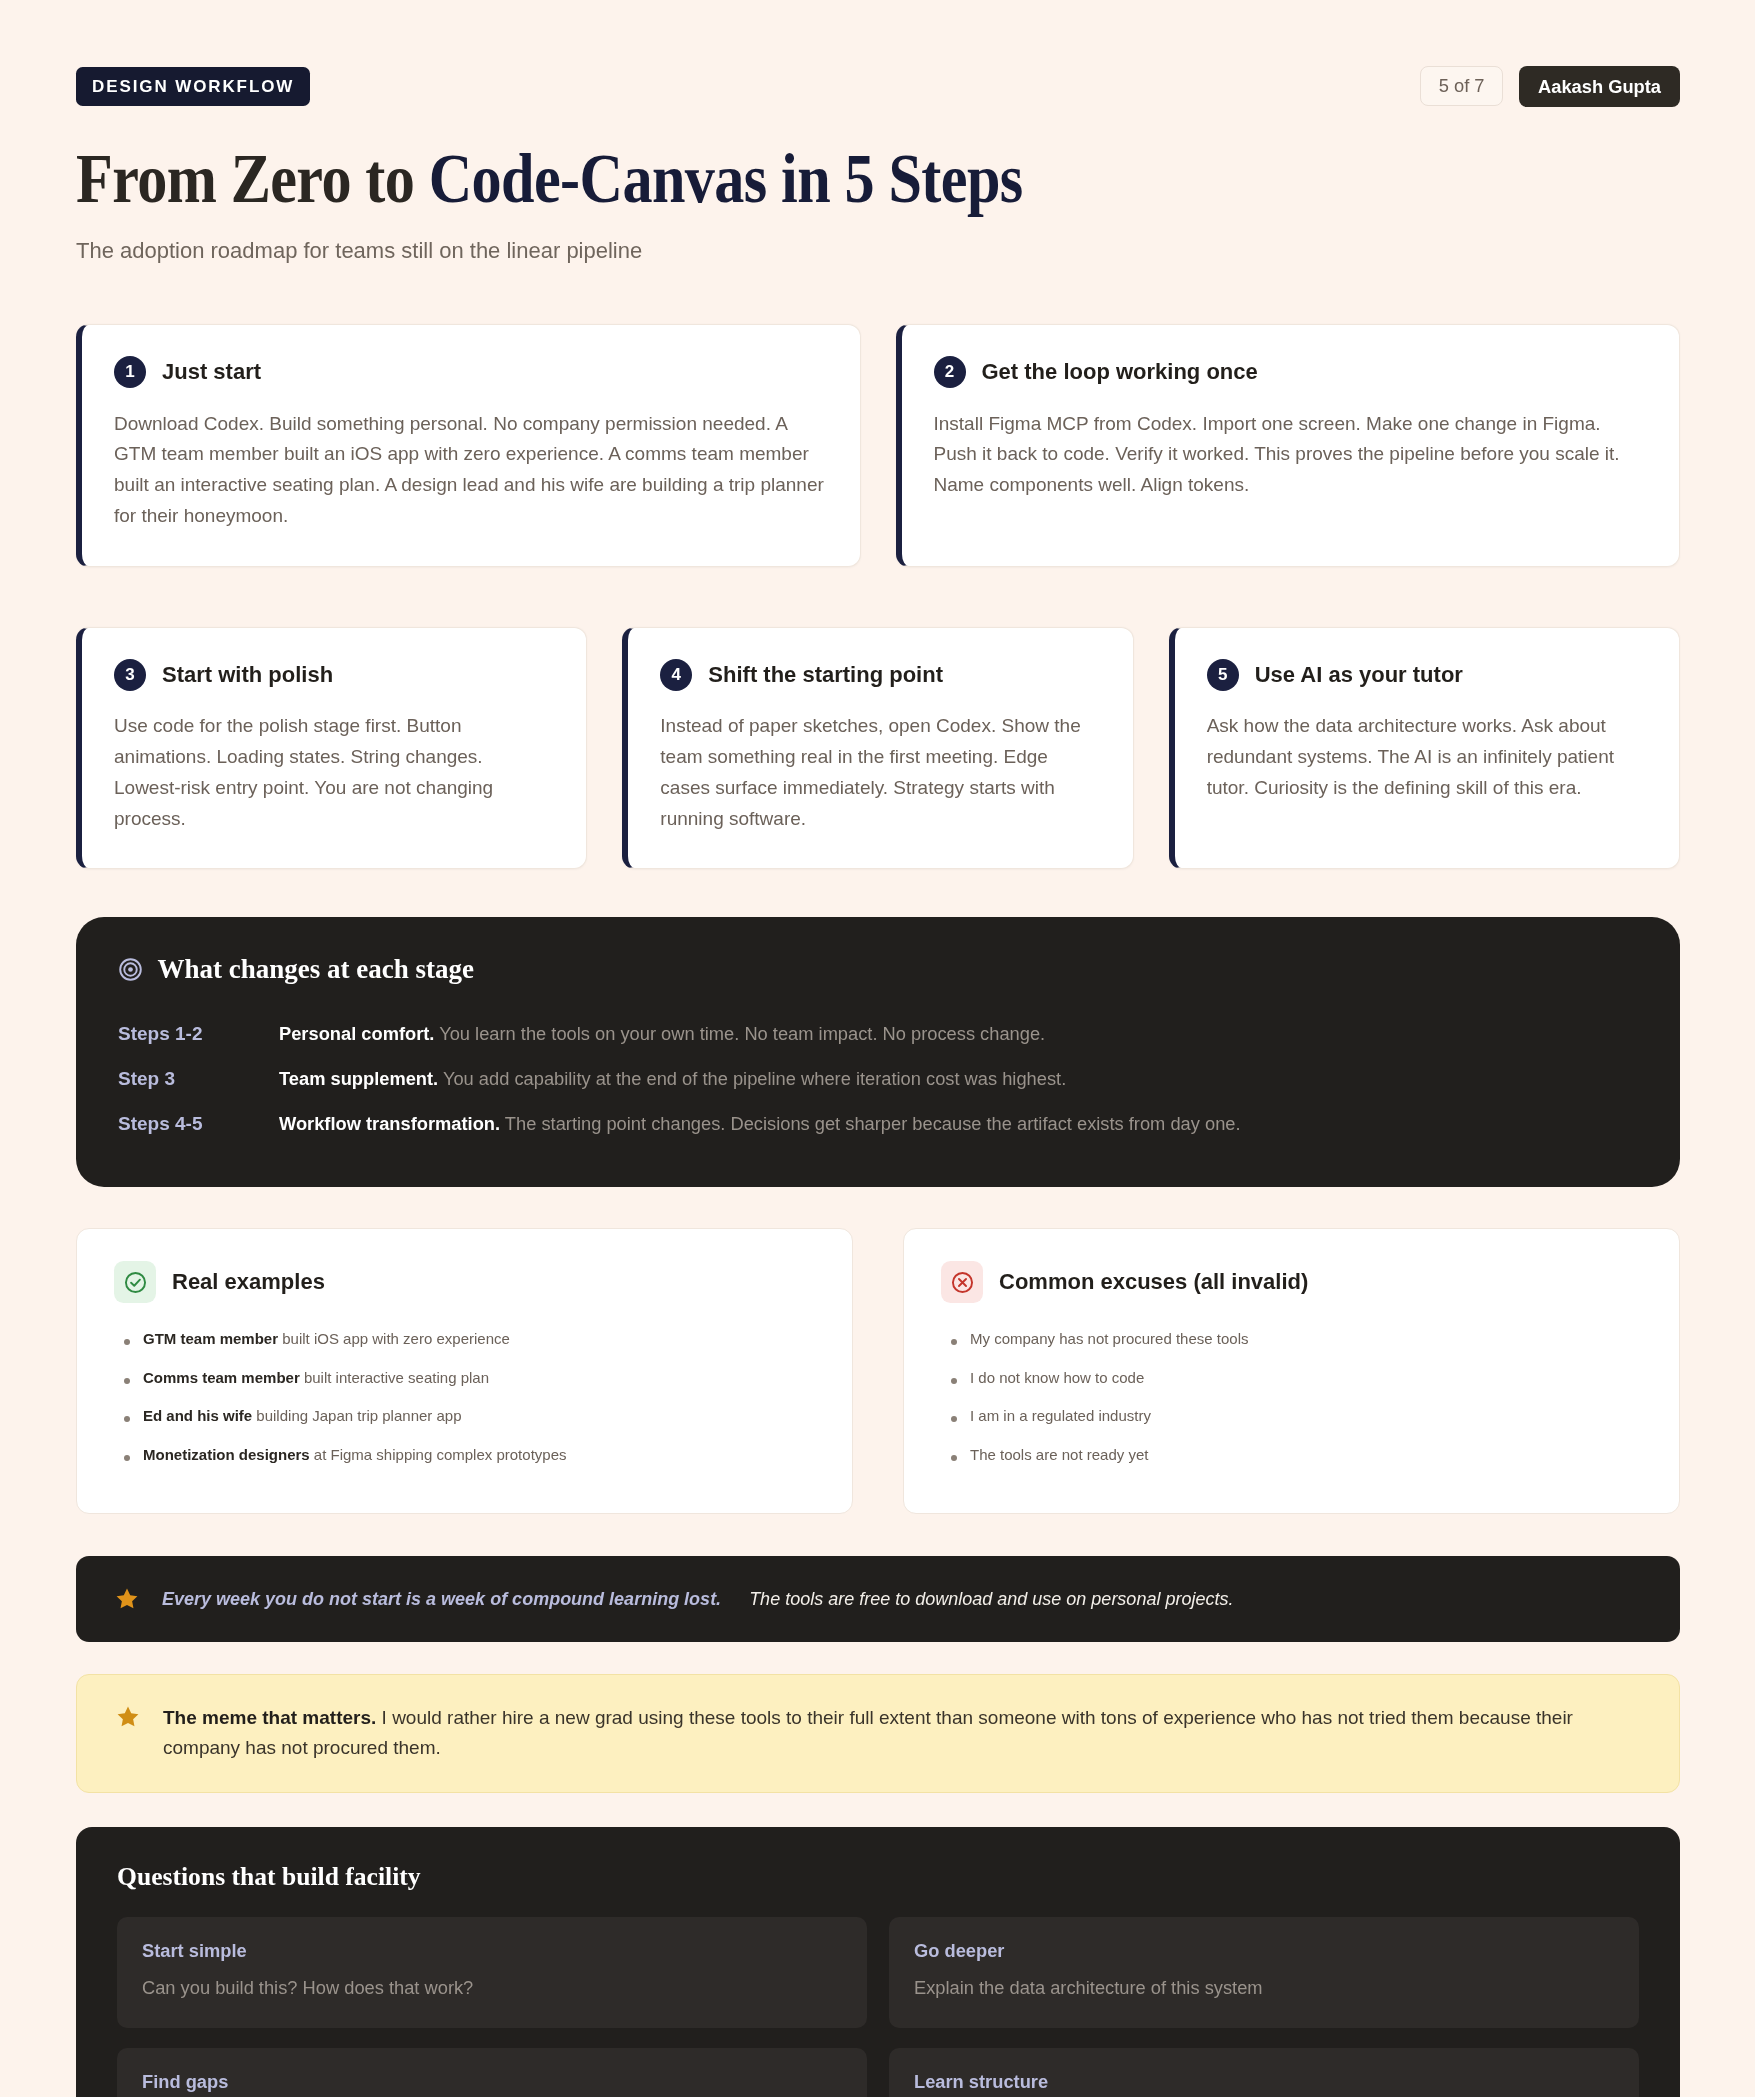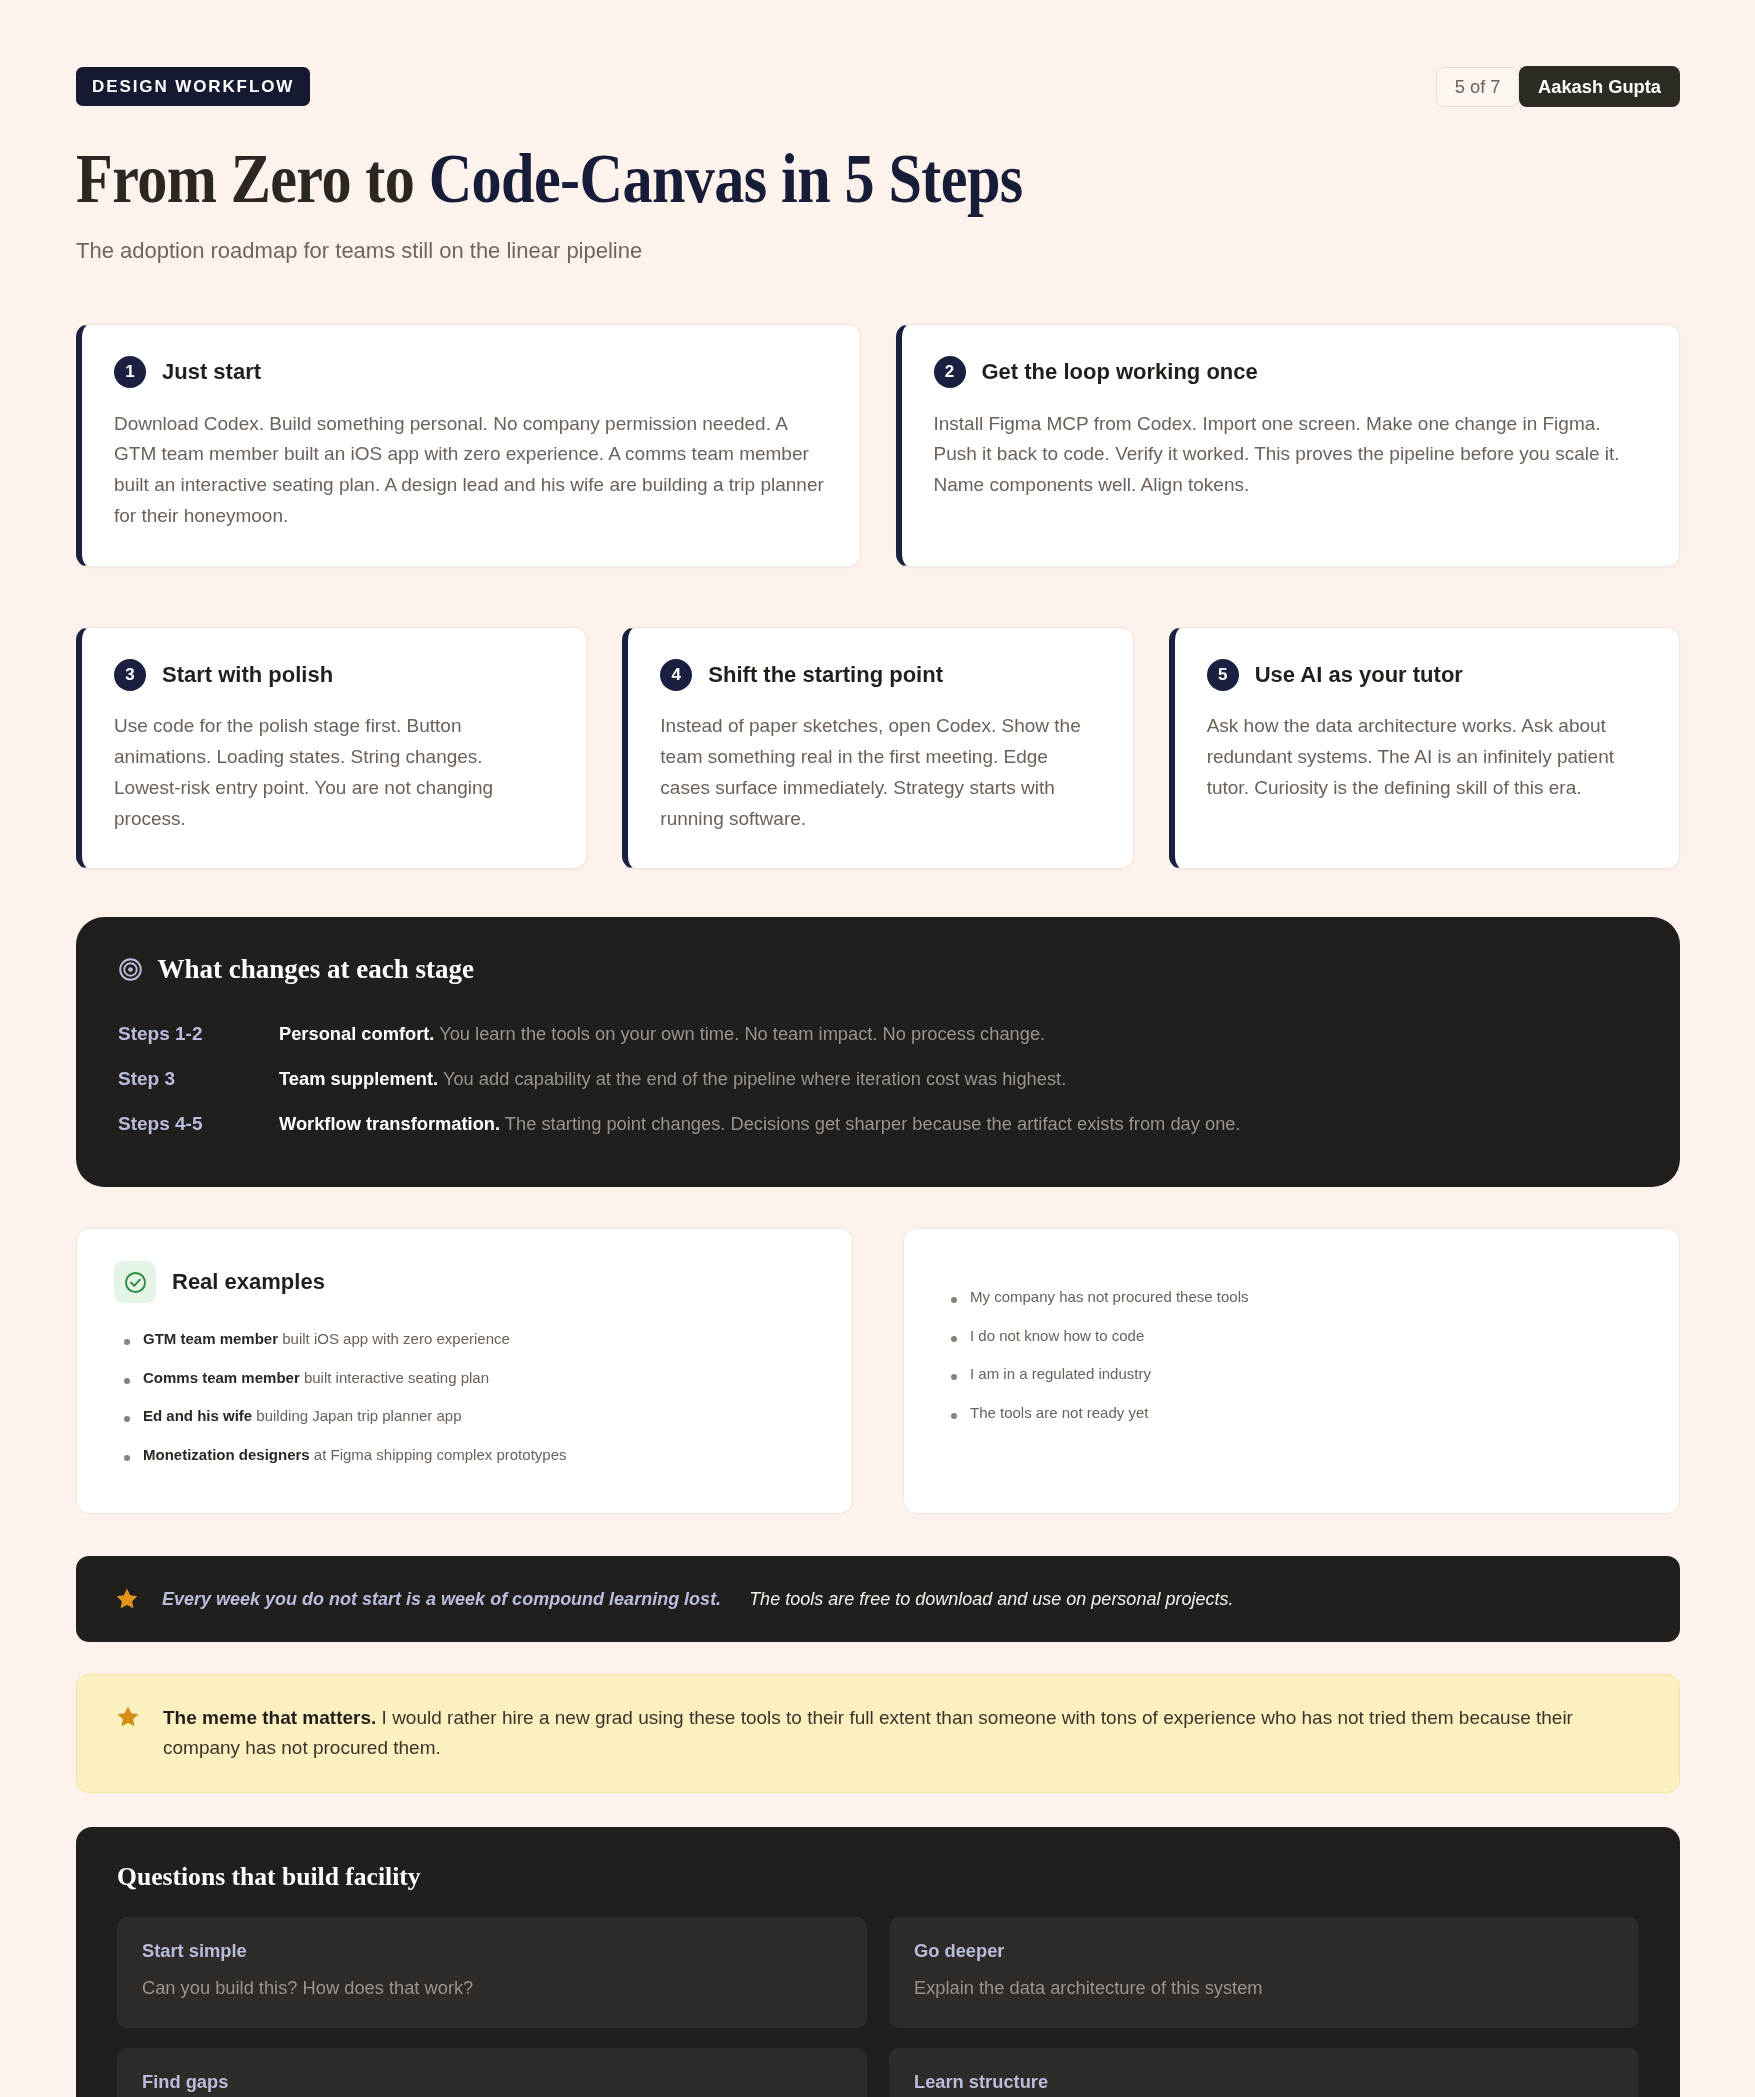--- a/index.html
+++ b/index.html
@@ -39,21 +39,21 @@
     display: inline-block;
     background: #161a30;
     color: #ffffff;
     font-size: 17px;
     font-weight: 700;
     letter-spacing: 1.9px;
     padding: 9.5px 16px;
     border-radius: 6.6px;
     font-family: "Liberation Sans", sans-serif;
   }
-  .topbar-right { display: flex; align-items: center; }
+  .topbar-right { display: flex; align-items: flex-start; gap: 16px; }
   .pill-count {
     border: 1.5px solid #eadfd6;
     background: #fdf6f0;
     color: #6d6158;
     font-size: 18.3px;
     padding: 8px 17.6px;
     border-radius: 8px;
   }
   .pill-author {
     background: #2e2a24;
@@ -405,20 +405,29 @@
         </div>
         <ul class="bullets">
           <li><b>GTM team member</b><span> built iOS app with zero experience</span></li>
           <li><b>Comms team member</b><span> built interactive seating plan</span></li>
           <li><b>Ed and his wife</b><span> building Japan trip planner app</span></li>
           <li><b>Monetization designers</b><span> at Figma shipping complex prototypes</span></li>
         </ul>
       </div>
 
       <div class="list-card">
+        <div class="list-head">
+          <span class="badge-icon red">
+            <svg width="25" height="25" viewBox="0 0 34 34">
+              <circle cx="17" cy="17" r="13" fill="none" stroke="#c4352b" stroke-width="2.6"></circle>
+              <path d="M12.2 12.2 L21.8 21.8 M21.8 12.2 L12.2 21.8" fill="none" stroke="#c4352b" stroke-width="2.6" stroke-linecap="round"></path>
+            </svg>
+          </span>
+          <div class="list-title">Common excuses (all invalid)</div>
+        </div>
         <ul class="bullets">
           <li><span>My company has not procured these tools</span></li>
           <li><span>I do not know how to code</span></li>
           <li><span>I am in a regulated industry</span></li>
           <li><span>The tools are not ready yet</span></li>
         </ul>
       </div>
 
     </div>
 

